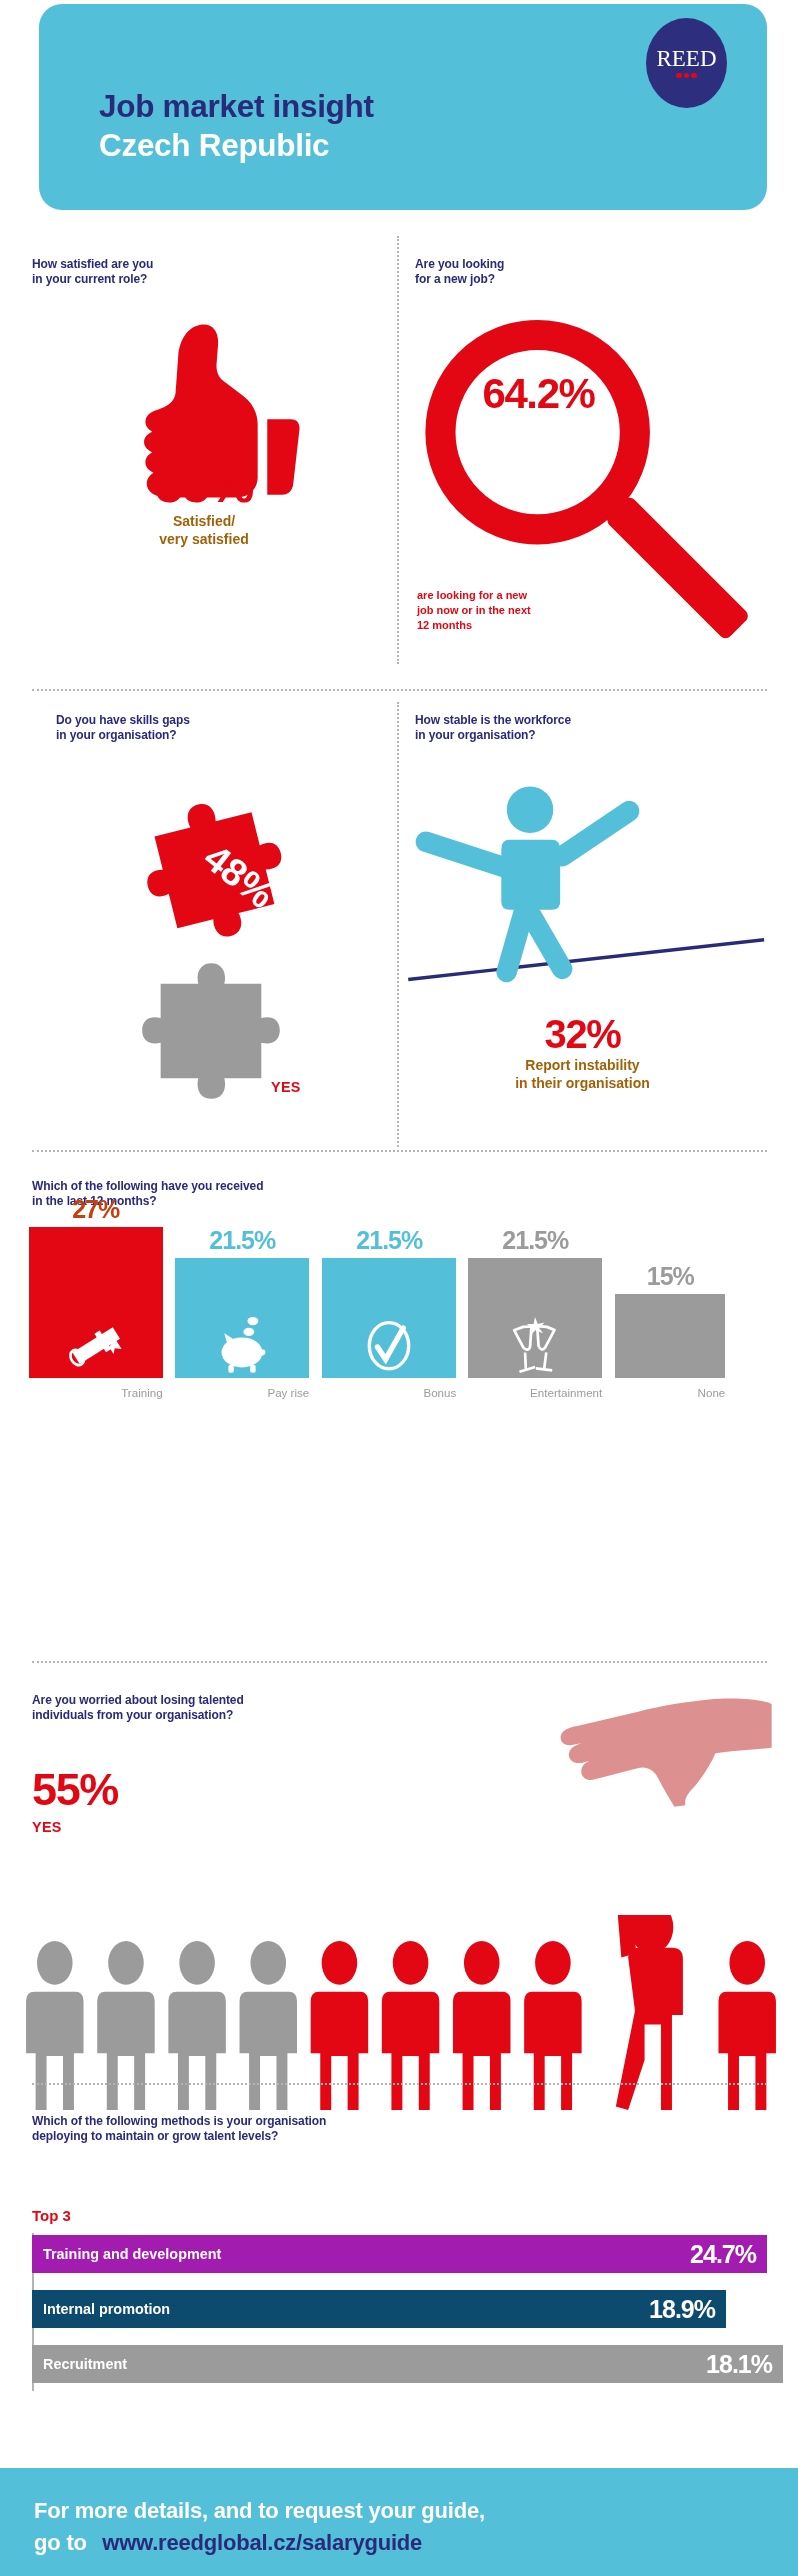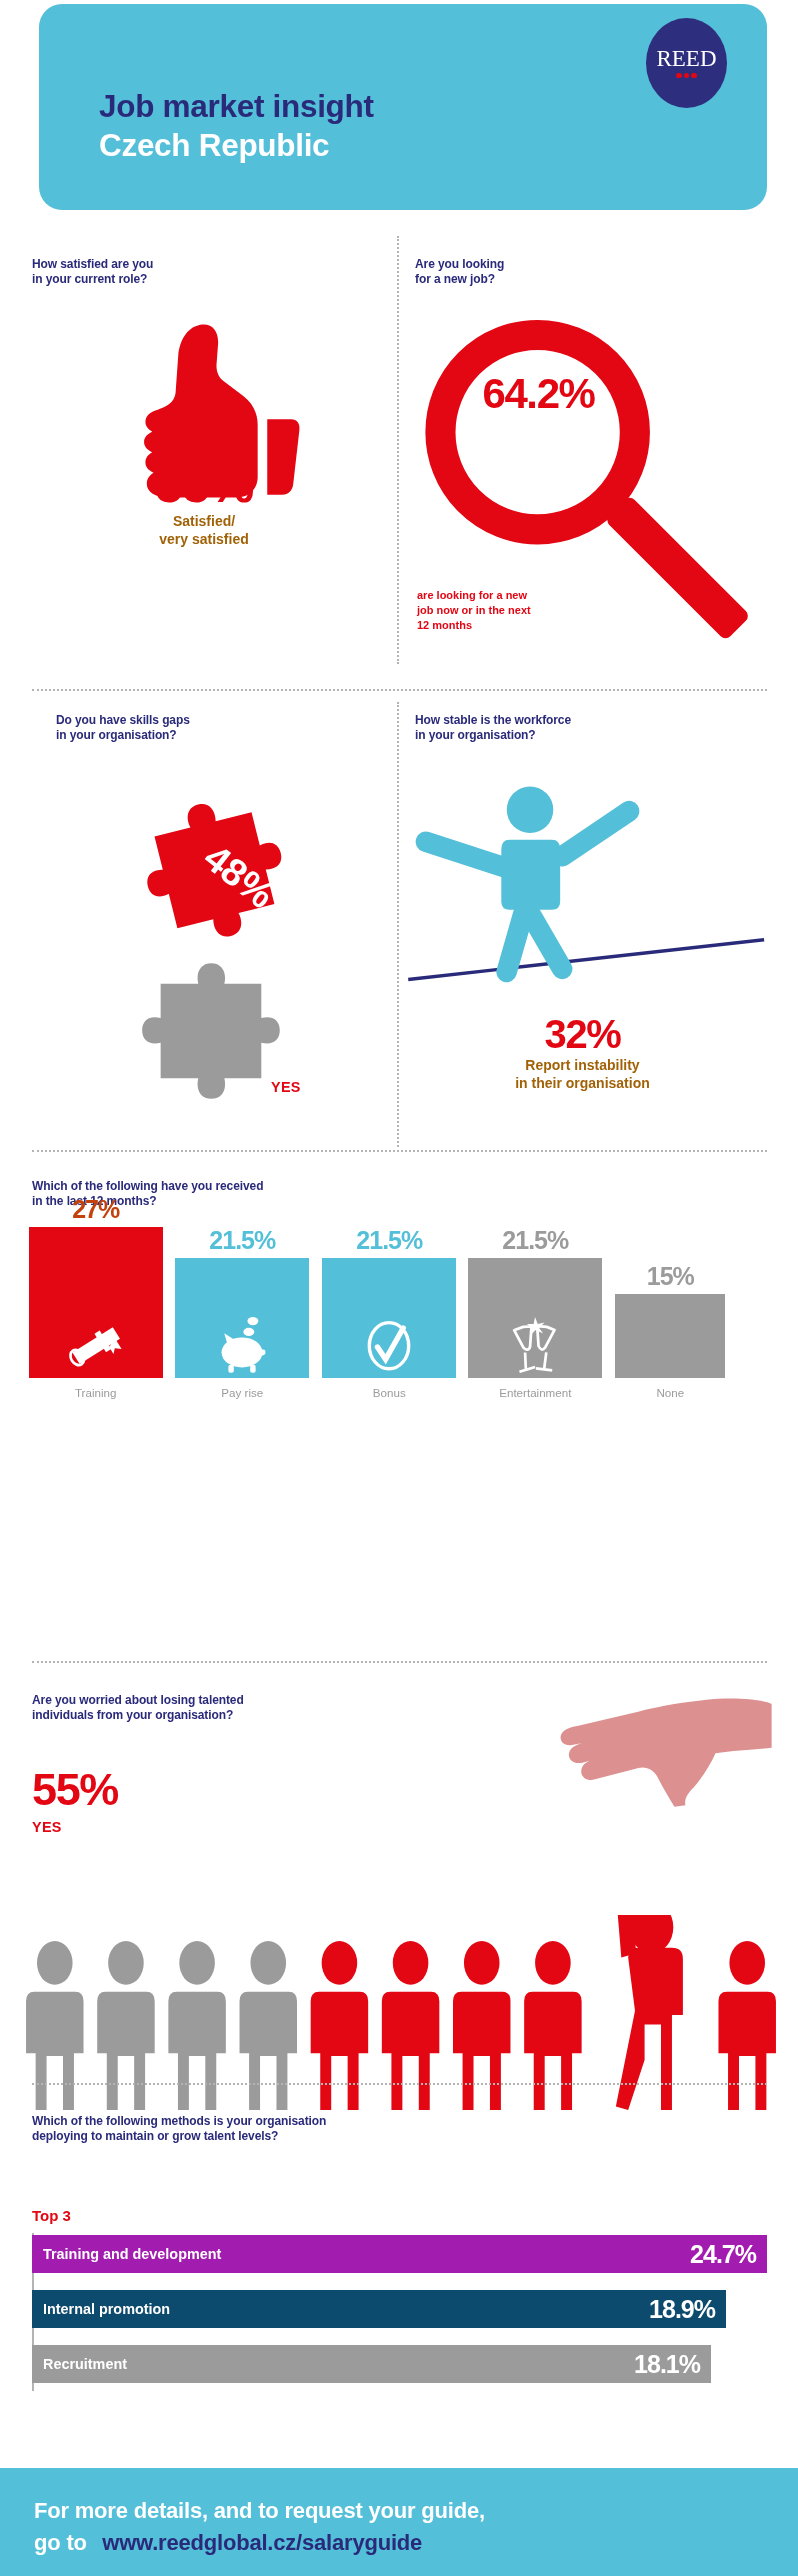--- a/index.html
+++ b/index.html
@@ -151,21 +151,21 @@
   }
   .bar-icon {
     position: absolute;
     bottom: 5.5px; left: 50%;
     transform: translateX(-50%);
   }
   .bar-label {
     position: absolute;
     top: 100%;
     left: 0; width: 100%;
-    text-align: center;
+    text-align: right;
     font-size: 11.6px;
     color: #9b9b9b;
     padding-top: 8.2px;
     white-space: nowrap;
   }
 
   
   .people { position: absolute; left: 17px; top: 1915px; }
   .hand-svg { position: absolute; left: 554px; top: 1693px; }
 
@@ -503,21 +503,21 @@
   <div class="hbar" style="top:2235px; width:735px; background:#a21caf;">
     <span class="hbar-name">Training and development</span>
     <span class="hbar-val">24.7%</span>
   </div>
 
   <div class="hbar" style="top:2290px; width:694px; background:#0c4a6e;">
     <span class="hbar-name">Internal promotion</span>
     <span class="hbar-val">18.9%</span>
   </div>
 
-  <div class="hbar" style="top:2345px; width:679px; background:#9b9b9b;">
+  <div class="hbar" style="top:2345px; width:751px; background:#9b9b9b;">
     <span class="hbar-name">Recruitment</span>
     <span class="hbar-val">18.1%</span>
   </div>
 
   <div class="footer">
     <div class="footer-line1">For more details, and to request your guide,</div>
     <div class="footer-line2">
       <span>go to</span>
       <span class="footer-url">www.reedglobal.cz/salaryguide</span>
     </div>

